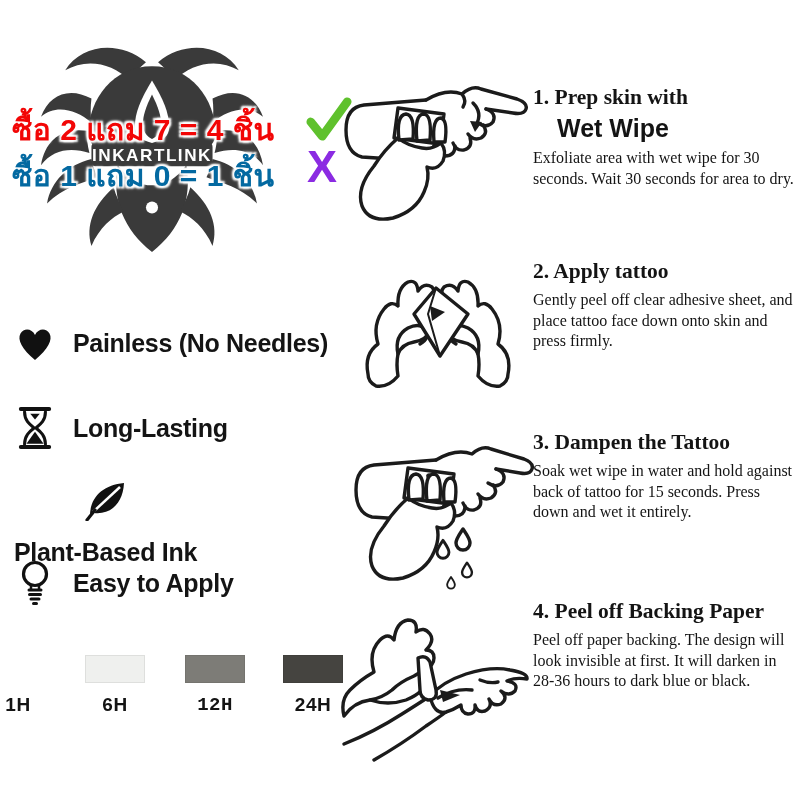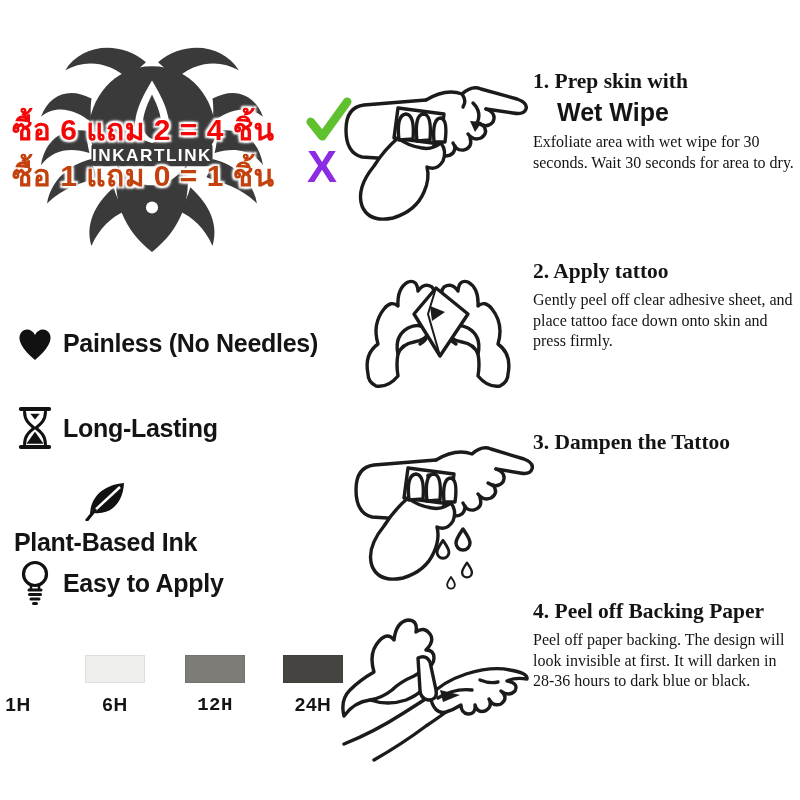--- a/index.html
+++ b/index.html
@@ -14,33 +14,33 @@
     position:absolute; left:12px; white-space:nowrap;
     font-weight:700; font-size:30px; letter-spacing:0.5px;
     text-shadow: 0 0 3px #fff, 0 0 5px #fff, 2px 2px 2px #fff, -2px -2px 2px #fff,
                  2px -2px 2px #fff, -2px 2px 2px #fff;
   }
   .promo-1 { top:106px; }
   .promo-2 { top:152px; }
   .check-box { position:absolute; left:306px; top:96px; width:46px; height:48px; }
   .x-mark { position:absolute; left:307px; top:141px; font-size:45px; font-weight:800; }
   
-  .feature { position:absolute; left:14px; display:flex; align-items:center; gap:7px; height:48px; }
+  .feature { position:absolute; left:14px; display:flex; align-items:center; gap:17px; height:48px; }
   .feature .f-icon { width:42px; height:48px; display:flex; align-items:center; justify-content:center; flex:0 0 42px; }
   .feature .f-label { font-size:25px; font-weight:700; letter-spacing:-0.3px; white-space:nowrap; }
   .f-0 { top:319px; } .f-1 { top:404px; } .f-2 { top:479px;flex-direction:column; } .f-3 { top:559px; }
   
   .stage { position:absolute; top:655px; width:60px; text-align:center; }
   .st-0 { left:-12px; } .st-1 { left:85px; } .st-2 { left:185px;font-family:Liberation Mono, monospace; } .st-3 { left:283px; }
   .swatch { width:60px; height:28px; border:1px solid rgba(0,0,0,0.07); }
   .swatch.invisible { border:none; }
   .stage-label { margin-top:11px; font-size:19px; font-weight:700; letter-spacing:0.5px; }
   
   .step-text { position:absolute; left:533px; width:266px; font-family:"Liberation Serif", serif; }
-  .t-0 { top:68px; } .t-1 { top:258px; } .t-2 { top:429px; } .t-3 { top:598px; }
+  .t-0 { top:84px; } .t-1 { top:258px; } .t-2 { top:429px; } .t-3 { top:598px; }
   .step-title { font-size:21.5px; font-weight:700; line-height:1.25; white-space:nowrap; }
   .step-subtitle { font-family:"Liberation Sans", sans-serif; font-size:25px; font-weight:700;
                    padding-left:24px; margin-top:3px; }
   .step-body { font-size:16px; line-height:1.3; margin-top:5px; }
   .ill { position:absolute; }
   .i-0 { left:336px; top:58px;  width:202px; height:180px; }
   .i-1 { left:352px; top:254px; width:172px; height:150px; }
   .i-2 { left:346px; top:418px; width:188px; height:175px; }
   .i-3 { left:340px; top:594px; width:192px; height:168px; }
   
@@ -72,22 +72,22 @@
       <path d="M110,44 C99,62 93,76 93,90 C93,100 99,103 110,106 C121,103 127,100 127,90 C127,76 121,62 110,44 Z" fill="#ffffff"></path>
       <path class="spider" d="M110,58 C104,70 101,79 101,87 C101,95 105,100 110,102 C115,100 119,95 119,87 C119,79 116,70 110,58 Z"></path>
       <path class="spider" d="M76,128 C70,162 82,192 110,214 C138,192 150,162 144,128 C134,142 122,148 110,148 C98,148 86,142 76,128 Z"></path>
       <circle cx="110" cy="170" r="6" fill="#ffffff"></circle>
       <path class="spider" d="M72,150 C52,168 44,188 50,208 C58,190 70,180 82,174 C78,166 74,158 72,150 Z"></path>
       <path class="spider" d="M148,150 C168,168 176,188 170,208 C162,190 150,180 138,174 C142,166 146,158 148,150 Z"></path>
       <text class="logo-word" x="110" y="124" text-anchor="middle">INKARTLINK</text>
     </svg>
   </div>
 
-  <div class="promo-line promo-1" style="color: rgb(242, 6, 6);">ซื้อ 6 แถม 2 = 4 ชิ้น</div>
-  <div class="promo-line promo-2" style="color: #c2410c;">ซื้อ 1 แถม 0 = 1 ชิ้น</div>
+  <div class="promo-line promo-1" style="color: rgb(242, 6, 6);">ซื้อ 2 แถม 7 = 4 ชิ้น</div>
+  <div class="promo-line promo-2" style="color: #0369a1;">ซื้อ 1 แถม 0 = 1 ชิ้น</div>
   <div class="check-box">
     <svg viewBox="0 0 48 50" width="46" height="48">
       <path d="M5,27 L17,42 L43,6" fill="none" stroke-width="9" stroke-linecap="round" stroke-linejoin="round" style="stroke: rgb(95, 193, 45);"></path>
     </svg>
   </div>
   <div class="x-mark" style="color: rgb(139, 43, 226);">X</div>
 
   <div class="feature f-0">
     <span class="f-icon">
       <svg viewBox="0 0 40 40" width="40" height="40">
@@ -219,19 +219,20 @@
     <div class="step-title">1. Prep skin with</div>
     <div class="step-subtitle">Wet Wipe</div>
     <div class="step-body">Exfoliate area with wet wipe for 30 seconds. Wait 30 seconds for area to dry.</div>
   </div>
   <div class="step-text t-1">
     <div class="step-title">2. Apply tattoo</div>
     <div class="step-body">Gently peel off clear adhesive sheet, and place tattoo face down onto skin and press firmly.</div>
   </div>
   <div class="step-text t-2">
     <div class="step-title">3. Dampen the Tattoo</div>
+    <div class="step-body">Soak wet wipe in water and hold against back of tattoo for 15 seconds. Press down and wet it entirely.</div>
   </div>
   <div class="step-text t-3">
     <div class="step-title">4. Peel off Backing Paper</div>
     <div class="step-body">Peel off paper backing. The design will look invisible at first. It will darken in 28-36 hours to dark blue or black.</div>
   </div>
 
 </div>
 
 </body></html>

